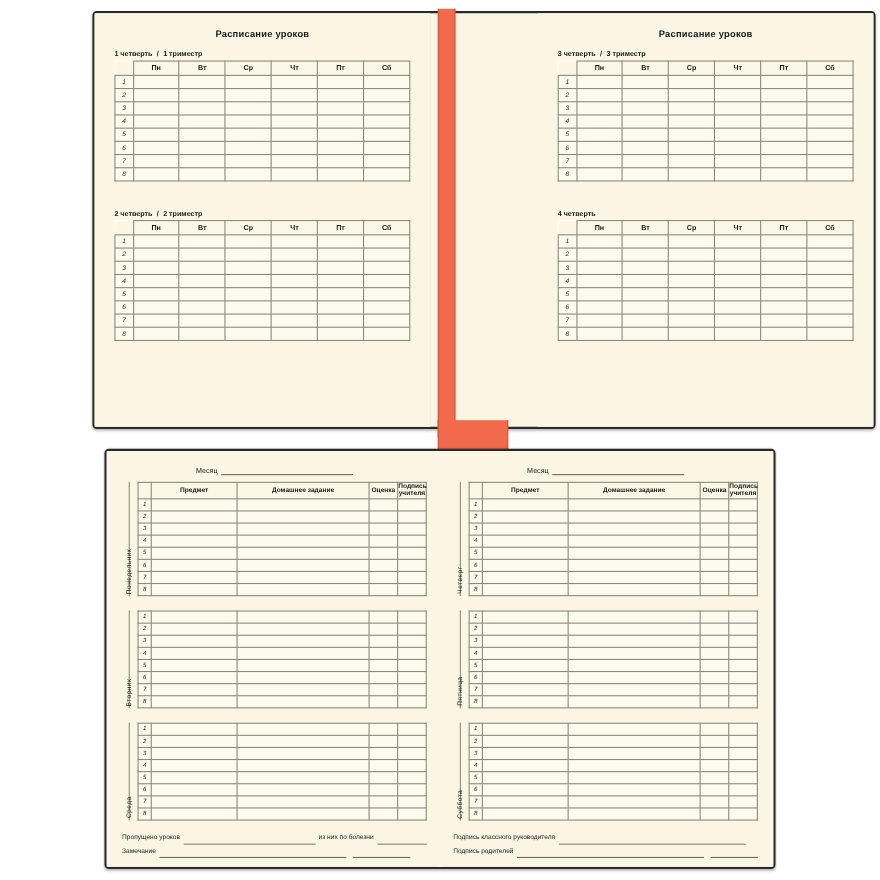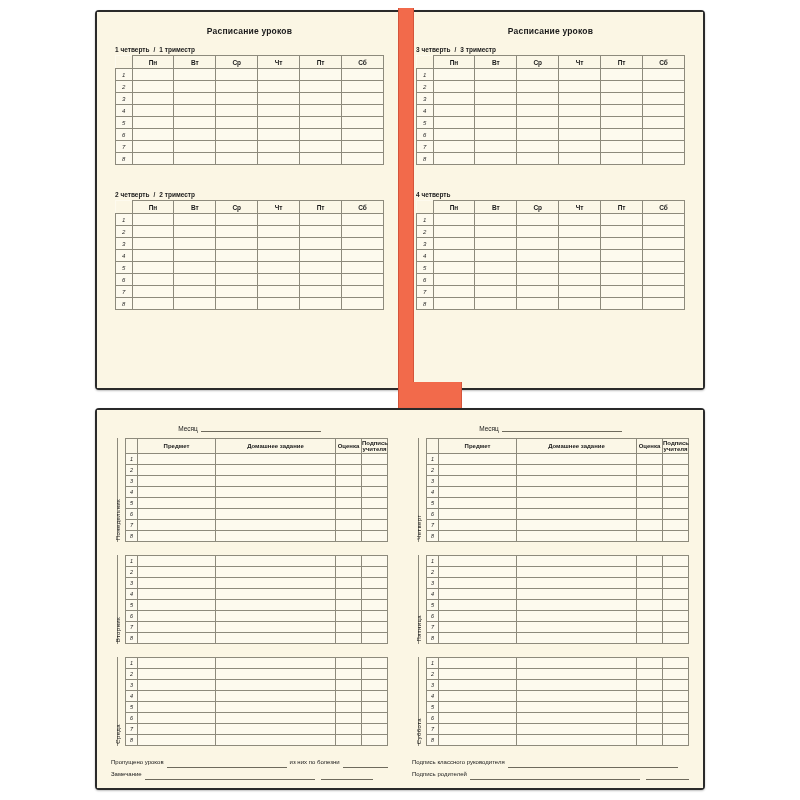--- a/index.html
+++ b/index.html
@@ -21,21 +21,21 @@
     background:#fbf6e4;
   }
   .spread .half.left{left:0;}
   .spread .half.right{right:0;}
   .gutter{
     position:absolute;top:0;bottom:0;
     width:1px;background:#b9b3a0;
   }
 
   
-  #spread-top{left:95px;top:10px;width:610px;height:380px;}
+  #spread-top{left:84px;top:10px;width:712px;height:380px;}
   #spread-top .half{width:305px;}
   #spread-top .gutter{left:304px;}
 
   .ribbon{
     position:absolute;
     background:#f26a4b;
     border-left:1px solid #d4543a;
     border-right:1px solid #d4543a;
   }
   #ribbon-main{left:398px;top:8px;width:14px;height:390px;}

